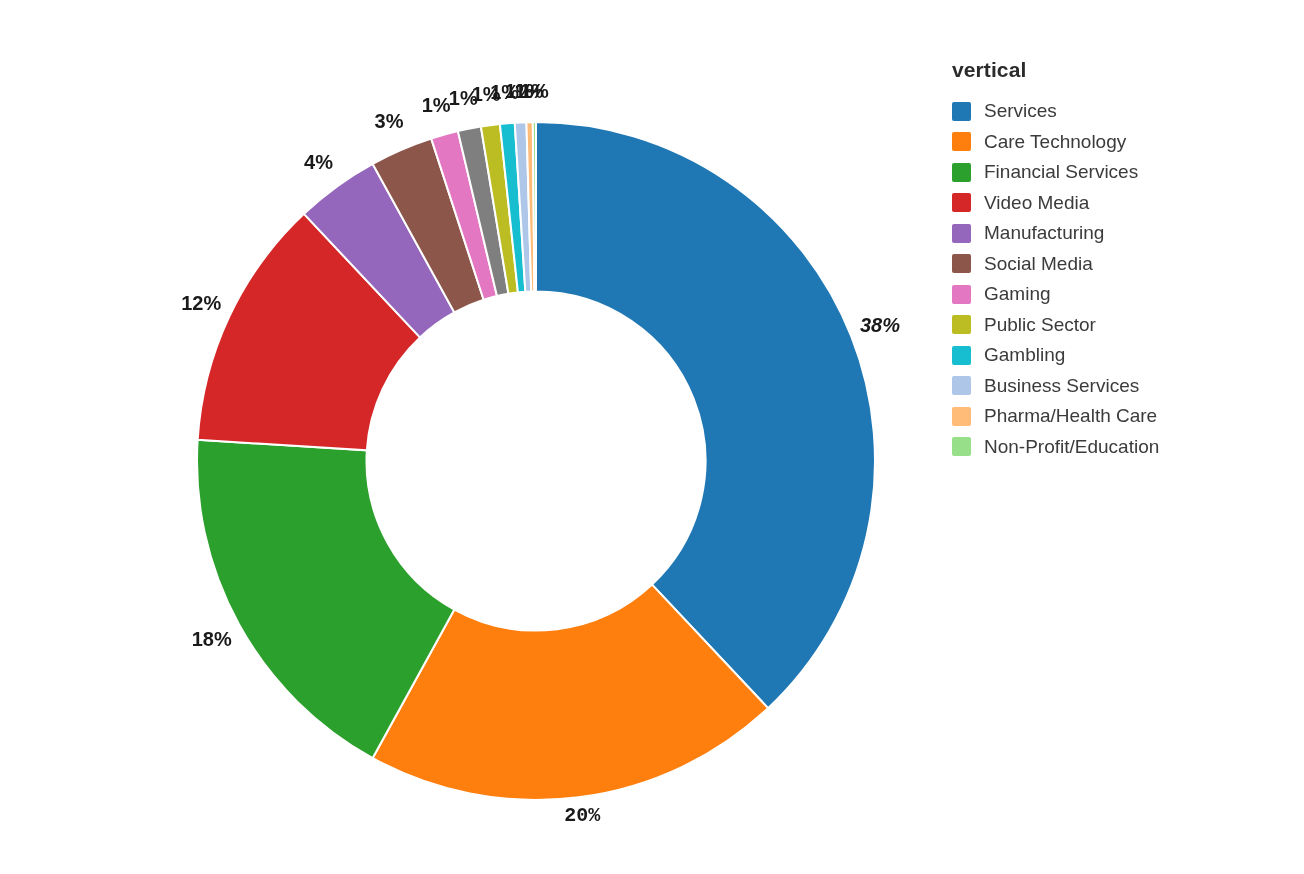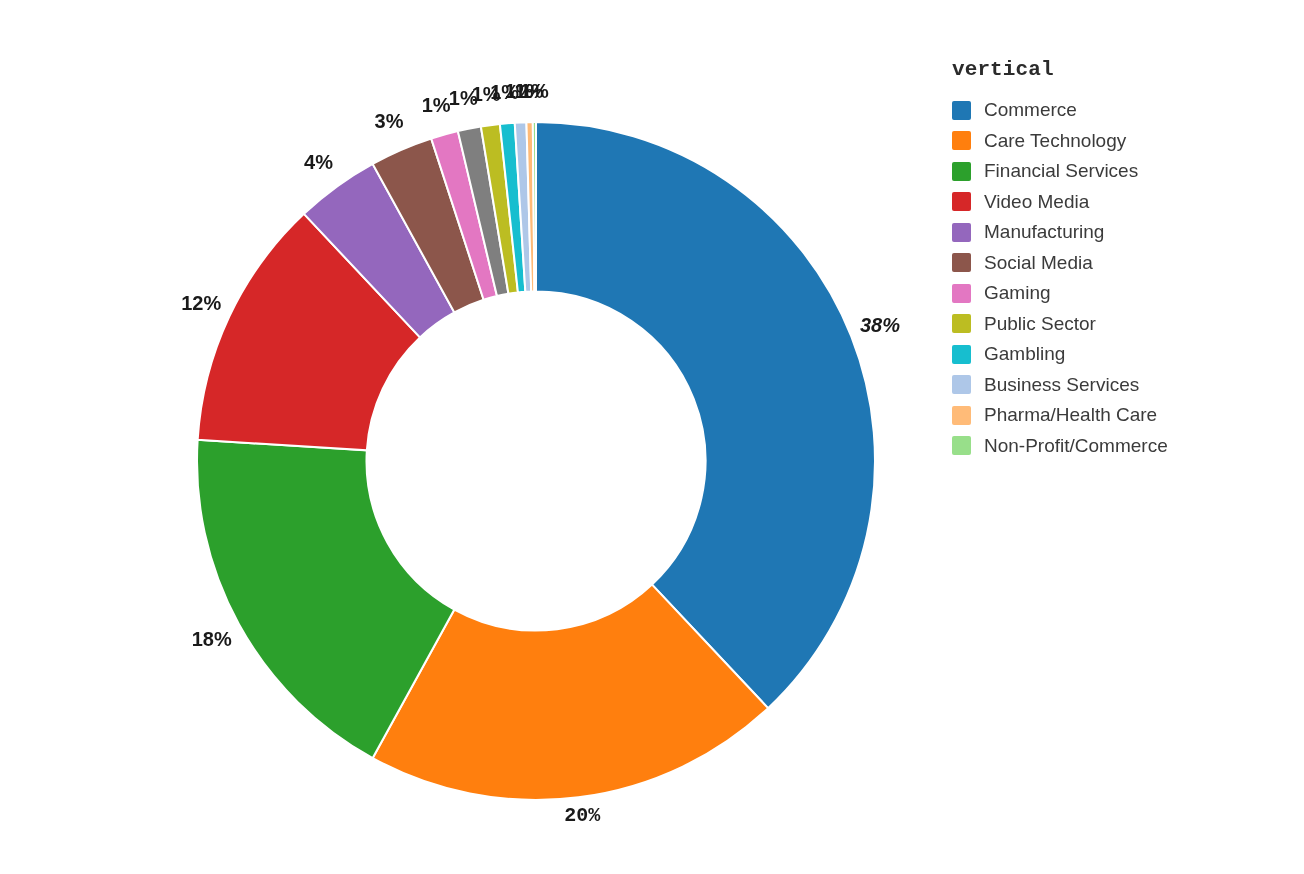--- a/index.html
+++ b/index.html
@@ -34,21 +34,21 @@
     line-height: 1;
     transform: translate(-50%, -50%);
   }
   #legend {
     position: absolute;
     left: 952px;
     top: 58px;
     width: 330px;
   }
   #legend-title {
-    font-family: Liberation Mono, monospace;
+    font-family: Liberation Sans, sans-serif;
     font-size: 21px;
     font-weight: 700;
     color: #2b2b2b;
     margin-bottom: 14px;
     letter-spacing: 0.1px;
   }
   .legend-row {
     display: flex;
     align-items: center;
     height: 30.5px;
@@ -101,21 +101,21 @@
       <div class="pct-label" style="left: 519.151px; top: 91.3838px;">1%</div>
       <div class="pct-label" style="left: 529.026px; top: 91.0657px;">1%</div>
       <div class="pct-label" style="left: 534.256px; top: 91.0041px;">1%</div>
     </div>
 
   <div id="legend">
     <div id="legend-title">vertical</div>
     <div id="legend-items">
         <div class="legend-row">
           <span class="legend-swatch" style="background: rgb(31, 119, 180);"></span>
-          <span class="legend-label">Commerce</span>
+          <span class="legend-label">Services</span>
         </div>
         <div class="legend-row">
           <span class="legend-swatch" style="background: rgb(255, 127, 14);"></span>
           <span class="legend-label">Care Technology</span>
         </div>
         <div class="legend-row">
           <span class="legend-swatch" style="background: rgb(44, 160, 44);"></span>
           <span class="legend-label">Financial Services</span>
         </div>
         <div class="legend-row">
@@ -145,18 +145,18 @@
         <div class="legend-row">
           <span class="legend-swatch" style="background: rgb(174, 199, 232);"></span>
           <span class="legend-label">Business Services</span>
         </div>
         <div class="legend-row">
           <span class="legend-swatch" style="background: rgb(255, 187, 120);"></span>
           <span class="legend-label">Pharma/Health Care</span>
         </div>
         <div class="legend-row">
           <span class="legend-swatch" style="background: rgb(152, 223, 138);"></span>
-          <span class="legend-label">Non-Profit/Commerce</span>
+          <span class="legend-label">Non-Profit/Education</span>
         </div>
       </div>
   </div>
 
 </div>
 
 </body></html>

